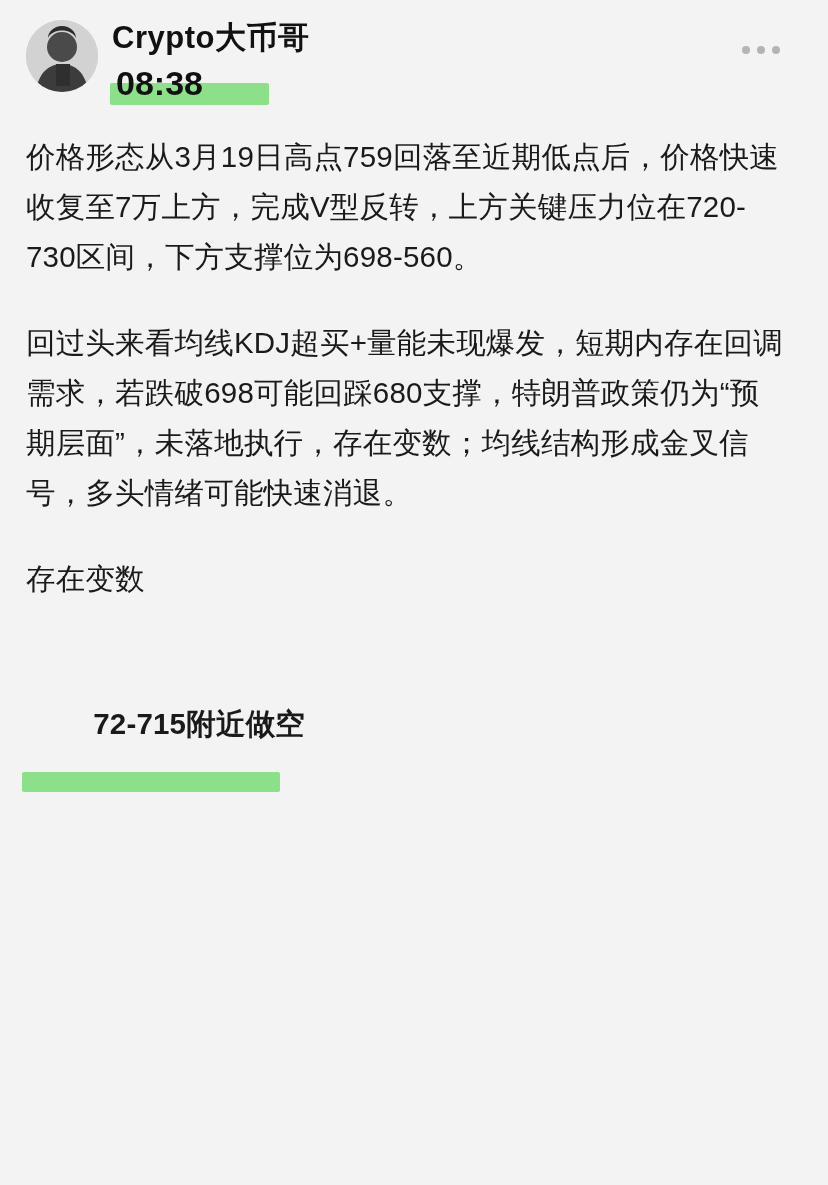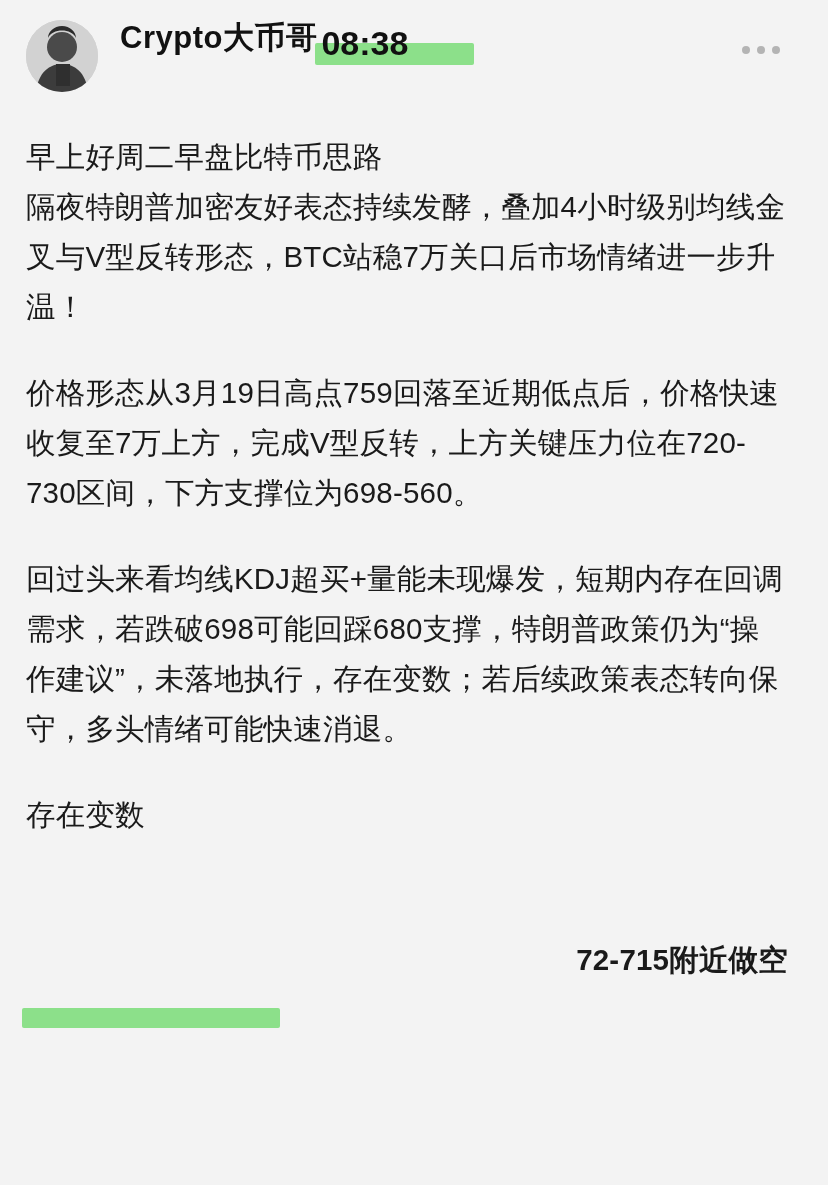--- a/index.html
+++ b/index.html
@@ -33,22 +33,23 @@
     height: 72px;
     border-radius: 50%;
     background: #cfcfcf;
     overflow: hidden;
     flex: 0 0 auto;
     margin-top: 2px;
     position: relative;
   }
   .avatar svg { display: block; width: 72px; height: 72px; }
   .head-text {
-    margin-left: 22px;
+    margin-left: 14px;
     display: flex;
+    flex-direction: column;
     justify-content: flex-start;
   }
   .author {
     font-size: 31px;
     font-weight: bold;
     letter-spacing: 0.5px;
     line-height: 40px;
     color: #111;
   }
   .time-wrap {
@@ -105,21 +106,20 @@
   .para.tight { margin-bottom: 0; }
   .advice-title {
     margin: 0 0 2px 0;
   }
   .advice-line {
     position: relative;
     display: block;
     margin: 0;
     line-height: 48px;
     white-space: pre-wrap;
-    text-align: right;
   }
   .advice-line .txt {
     position: relative;
     z-index: 2;
     font-weight: bold;
   }
   .advice-line .hl {
     position: absolute;
     z-index: 1;
     background: #8ce08a;
@@ -150,24 +150,22 @@
       </div>
     </div>
     <div class="more-btn">
       <span></span>
       <span></span>
       <span></span>
     </div>
   </div>
 
   <div class="body">
-    <p class="para">早上好周二早盘比特币思路
-隔夜特朗普加密友好表态持续发酵，叠加4小时级别均线金叉与V型反转形态，BTC站稳7万关口后市场情绪进一步升温！</p>
     <p class="para">价格形态从3月19日高点759回落至近期低点后，价格快速收复至7万上方，完成V型反转，上方关键压力位在720-730区间，下方支撑位为698-560。</p>
-    <p class="para">回过头来看均线KDJ超买+量能未现爆发，短期内存在回调需求，若跌破698可能回踩680支撑，特朗普政策仍为“操作建议”，未落地执行，存在变数；若后续政策表态转向保守，多头情绪可能快速消退。</p>
+    <p class="para">回过头来看均线KDJ超买+量能未现爆发，短期内存在回调需求，若跌破698可能回踩680支撑，特朗普政策仍为“预期层面”，未落地执行，存在变数；均线结构形成金叉信号，多头情绪可能快速消退。</p>
 
     <div class="advice-block">
       <p class="para tight advice-title">存在变数</p>
 
       <div class="advice-line">
         <span class="hl hl-a"></span>
         <span class="txt">72-715附近做空</span>
       </div>
 
       <div class="advice-line">

